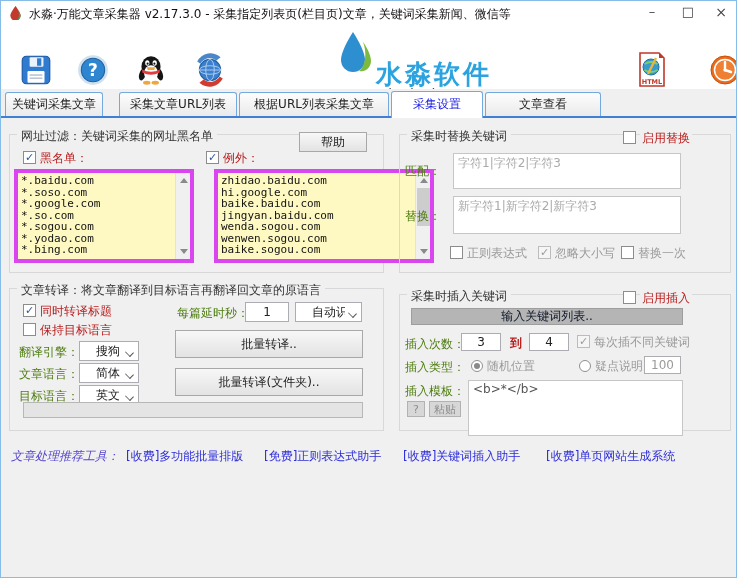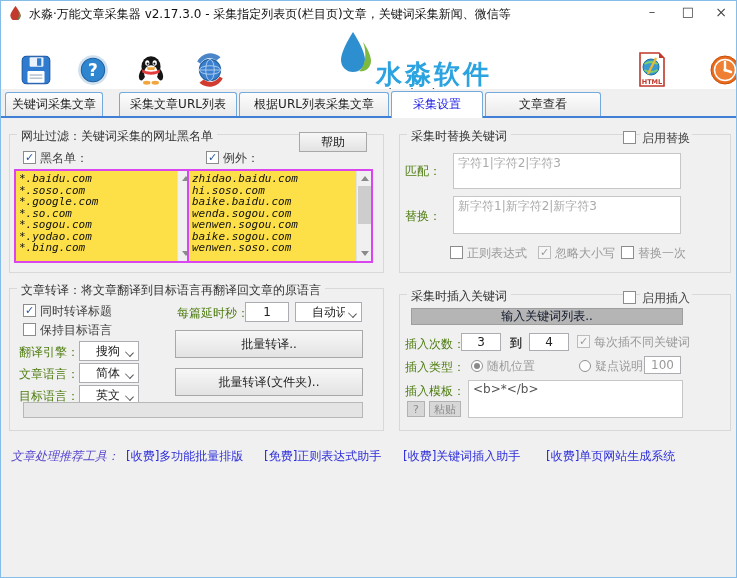--- a/index.html
+++ b/index.html
@@ -33,26 +33,26 @@
   .group { border:1px solid #d8d8d8; background:transparent; }
   .gtitle { background:#f0f0f0; padding:0 4px; color:#333; white-space:nowrap; z-index:2; }
 
   
   .cb { width:13px; height:13px; background:#fff; border:1px solid #8c8c8c; cursor:pointer; }
   .cb.checked::after { content:"✓"; display:block; color:#2b579a; font-size:11px; line-height:11px; text-align:center; font-weight:bold; }
   .cb.checked.disabled { background:#f5f5f5; border-color:#bcbcbc; }
   .cb.checked.disabled::after { color:#9a9a9a; }
   .radio { width:12px; height:12px; border:1px solid #909090; border-radius:50%; background:#fff; cursor:pointer; }
   .radio.selected::after { content:""; display:block; width:6px; height:6px; margin:2px; border-radius:50%; background:#8a8a8a; }
-  .lbl { white-space:nowrap; color:#404040; }
+  .lbl { white-space:nowrap; color:#b91c1c; }
   .blue { color:#4d7c0f; }
   .gray { color:#9a9a9a; }
 
   
-  .listbox { background:#fde047; border:2px solid #d946ef; overflow:hidden;font-style:italic; }
+  .listbox { background:#fef9c3; border:4px solid #d946ef; overflow:hidden; }
   .listbody { position:absolute; left:1px; top:1px; right:16px; bottom:1px; font-family:"DejaVu Sans Mono","Liberation Mono",monospace; font-size:11px; line-height:11.5px; padding:1px 2px; color:#111; }
   .sb { position:absolute; top:0; right:0; width:15px; bottom:0; background:#f0f0f0; border-left:1px solid #e2e2e2; }
   .sb-arrow { position:absolute; left:0; width:15px; height:14px; cursor:pointer; }
   .sb-arrow::after { content:""; position:absolute; left:4px; border-left:4px solid transparent; border-right:4px solid transparent; }
   .sb-up::after { top:5px; border-bottom:5px solid #8a8a8a; }
   .sb-down::after { bottom:5px; border-top:5px solid #8a8a8a; }
   .sb-thumb { position:absolute; left:1px; width:13px; background:#cdcdcd; cursor:pointer; }
 
   
   .btn { background:linear-gradient(#f7f7f7,#e3e3e3); border:1px solid #a8a8a8; text-align:center; color:#222; cursor:pointer; display:flex; align-items:center; justify-content:center; }
@@ -205,25 +205,26 @@
       <div>*.sogou.com</div>
       <div>*.yodao.com</div>
       <div>*.bing.com</div>
     </div>
     <div class="sb">
       <div class="sb-arrow sb-up" style="top:0"></div>
       <div class="sb-arrow sb-down" style="bottom:0"></div>
     </div>
   </div>
 
-  <div class="abs listbox" style="left:186px;top:168px;width:186px;height:94px">
+  <div class="abs listbox" style="left:213px;top:168px;width:220px;height:94px">
     <div class="listbody">
       <div>zhidao.baidu.com</div>
-      <div>hi.soso.com</div>
+      <div>hi.google.com</div>
       <div>baike.baidu.com</div>
+      <div>jingyan.baidu.com</div>
       <div>wenda.sogou.com</div>
       <div>wenwen.sogou.com</div>
       <div>baike.sogou.com</div>
       <div>wenwen.soso.com</div>
     </div>
     <div class="sb">
       <div class="sb-arrow sb-up" style="top:0"></div>
       <div class="sb-thumb" style="top:15px;height:38px"></div>
       <div class="sb-arrow sb-down" style="bottom:0"></div>
     </div>
@@ -296,21 +297,21 @@
   <div class="abs lbl gray" style="left:593px;top:333px">每次插不同关键词</div>
 
   <div class="abs lbl blue" style="left:404px;top:358px">插入类型：</div>
   <div class="abs radio selected" style="left:470px;top:359px"></div>
   <div class="abs lbl gray" style="left:486px;top:357px">随机位置</div>
   <div class="abs radio" style="left:578px;top:359px"></div>
   <div class="abs lbl gray" style="left:594px;top:357px">疑点说明</div>
   <div class="abs input graytext" style="left:643px;top:355px;width:37px;height:18px">100</div>
 
   <div class="abs lbl blue" style="left:404px;top:382px">插入模板：</div>
-  <textarea class="abs ta" style="left: 467px; top: 379px; width: 215px; height: 38px; color: rgb(85, 85, 85);">&lt;b&gt;*&lt;/b&gt;</textarea>
+  <textarea class="abs ta" style="left: 467px; top: 379px; width: 215px; height: 56px; color: rgb(85, 85, 85);">&lt;b&gt;*&lt;/b&gt;</textarea>
   <div class="abs btn small-disabled" style="left:406px;top:400px;width:18px;height:16px">?</div>
   <div class="abs btn small-disabled" style="left:428px;top:400px;width:32px;height:16px">粘贴</div>
 
   <div class="abs footer-label" style="left:10px;top:447px">文章处理推荐工具：</div>
   <div class="abs footer-link" style="left:125px;top:447px">[收费]多功能批量排版</div>
   <div class="abs footer-link" style="left:263px;top:447px">[免费]正则表达式助手</div>
   <div class="abs footer-link" style="left:402px;top:447px">[收费]关键词插入助手</div>
   <div class="abs footer-link" style="left:545px;top:447px">[收费]单页网站生成系统</div>
 
 </div>

